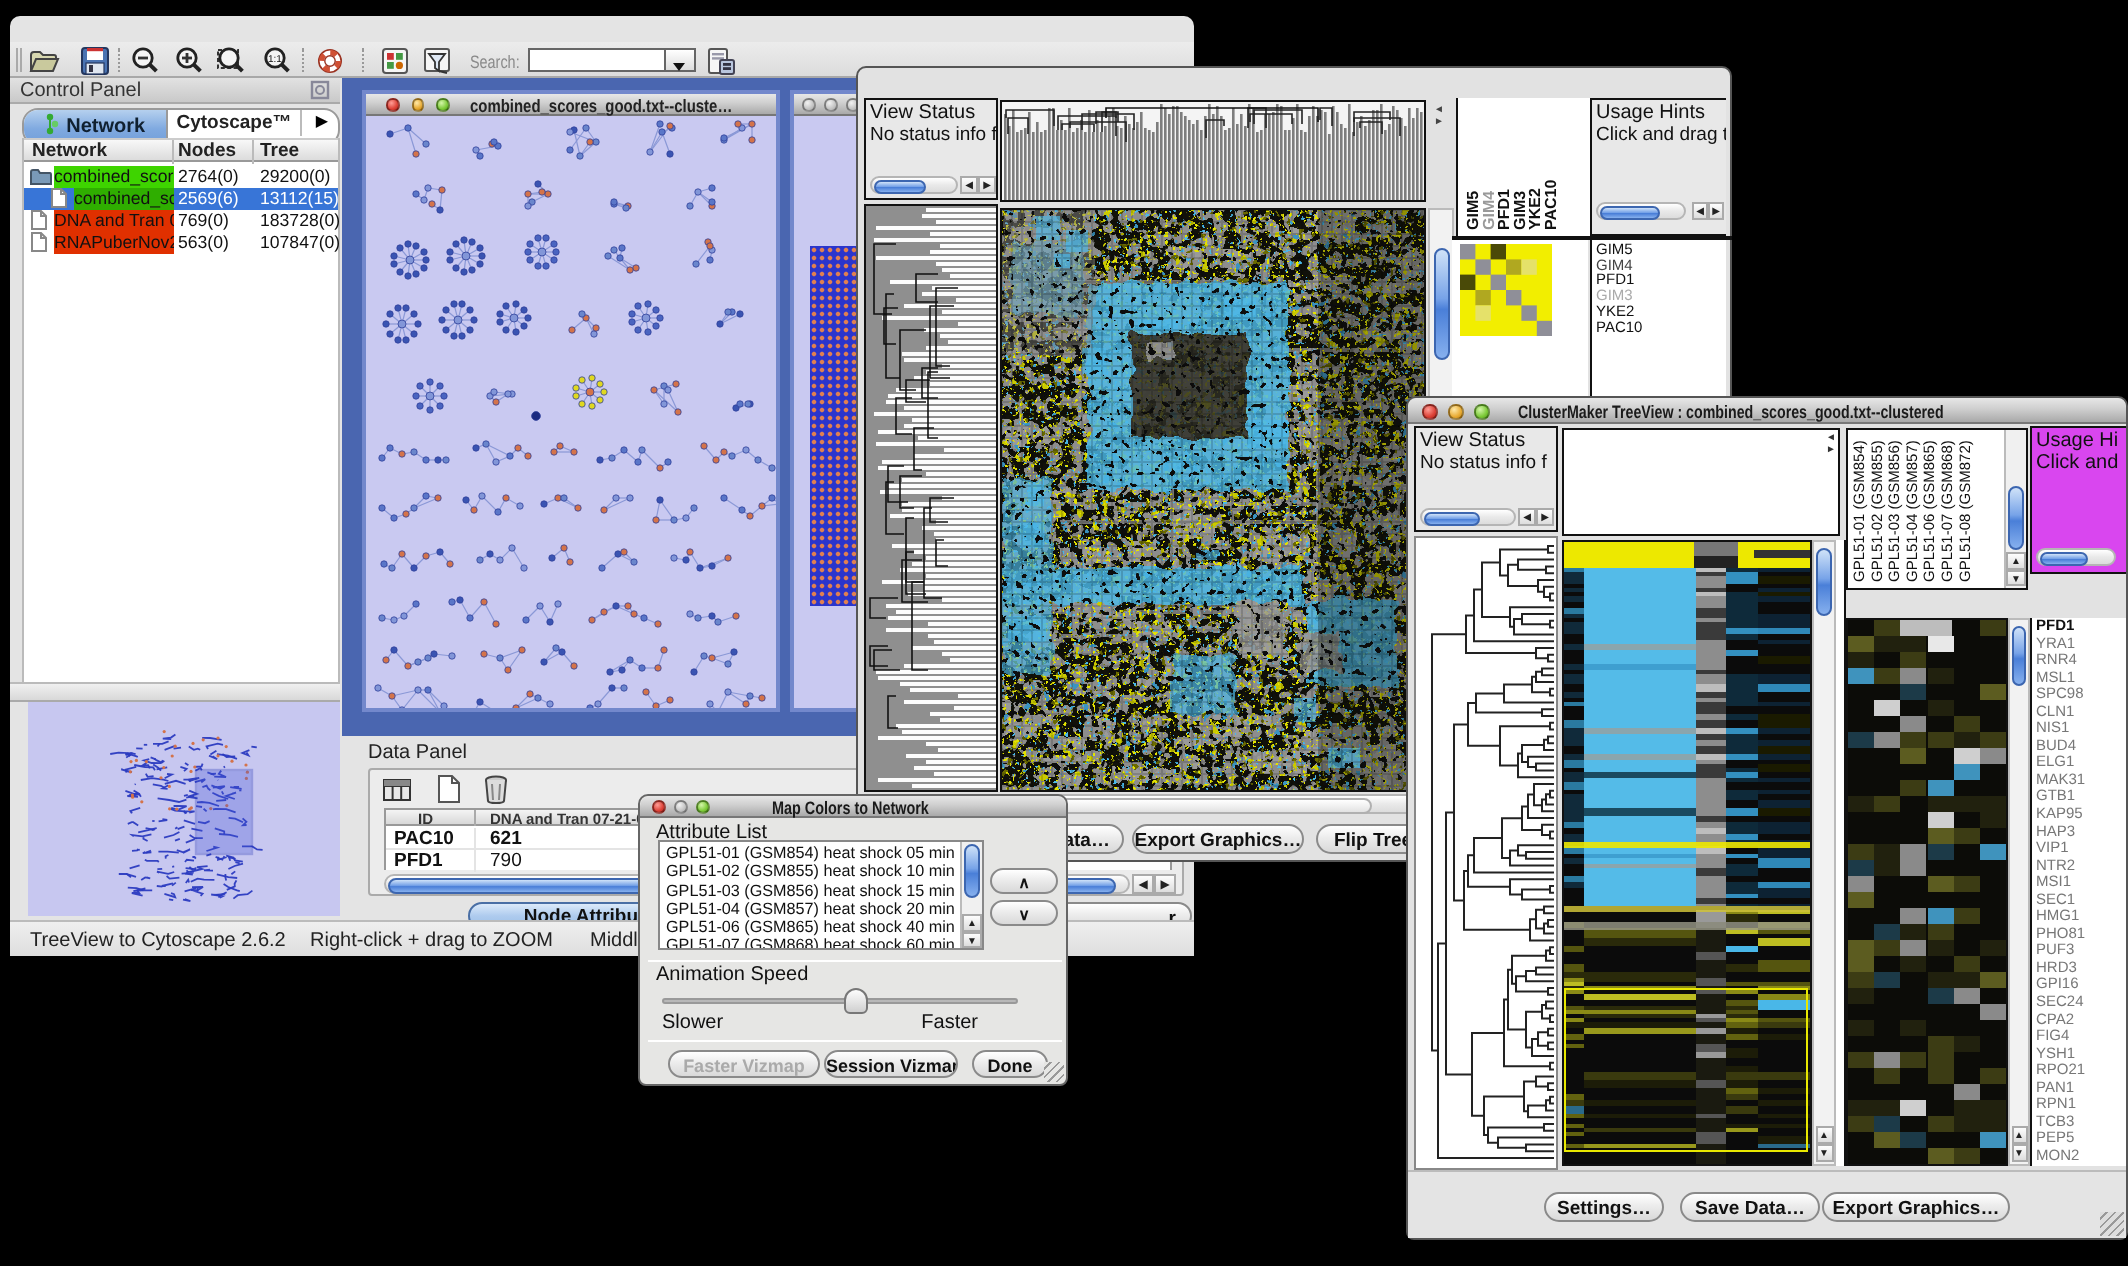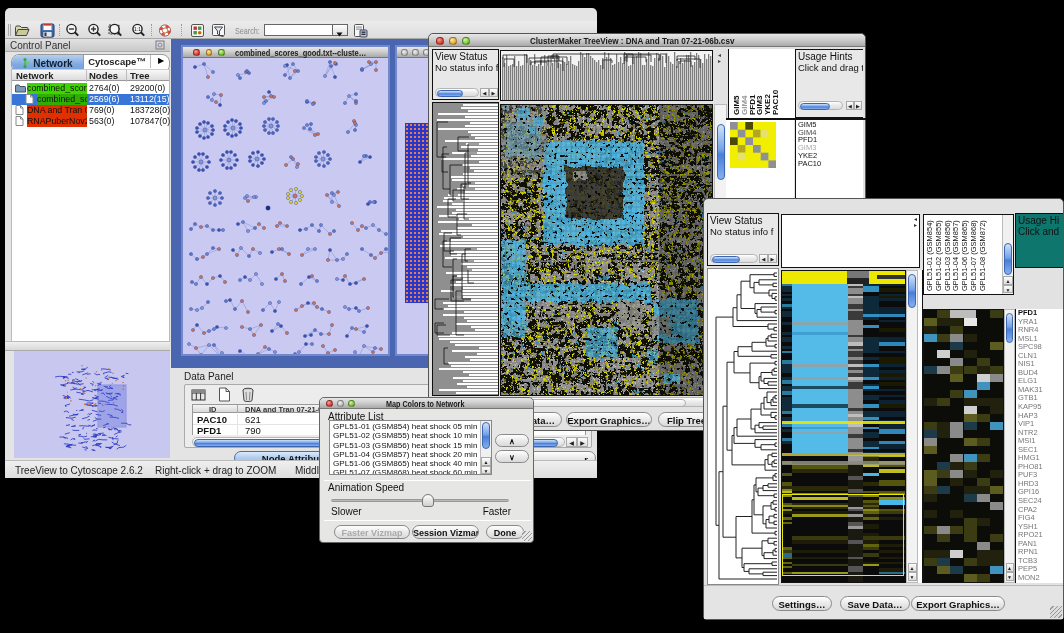--- a/index.html
+++ b/index.html
@@ -1031,21 +1031,21 @@
             <line x1="9" y1="5" x2="8.5" y2="13" stroke="#888"></line>
           </svg></div>
         <div class="abs" style="left:7px;top:19px;width:394px;height:31px;background:#fff;border:1px solid #999;border-bottom:none">
           <div class="abs" style="left:0;top:0;width:392px;height:8px;background:linear-gradient(#f4f4f4,#d8d8d8);border-bottom:1px solid #999;font-size:7.5px;font-weight:bold;color:#333">
             <span style="position:absolute;left:16px;top:0">ID</span>
             <span style="position:absolute;left:52px;top:0">DNA and Tran 07-21-06…</span>
             <i class="abs" style="left:44px;top:0;width:1px;height:8px;background:#aaa"></i>
           </div>
           <div class="abs" style="left:0;top:9px;font-size:9.5px;font-weight:bold;color:#111;width:392px;height:11px;border-bottom:1px solid #e4e4e4">
             <span style="position:absolute;left:4px">PAC10</span>
-            <span style="position:absolute;left:52px;font-weight:normal">621</span>
+            <span style="position:absolute;left:52px;font-weight:bold">621</span>
             <i class="abs" style="left:44px;top:0;width:1px;height:11px;background:#e4e4e4"></i>
           </div>
           <div class="abs" style="left:0;top:20px;font-size:9.5px;font-weight:bold;color:#111;width:392px;height:11px">
             <span style="position:absolute;left:4px">PFD1</span>
             <span style="position:absolute;left:52px;font-weight:normal">790</span>
             <i class="abs" style="left:44px;top:0;width:1px;height:11px;background:#e4e4e4"></i>
           </div>
         </div>
         <div class="sb-track abs" style="left:7px;top:52px;width:373px;height:10px">
           <div class="sb-thumb" style="left:1px;top:0.5px;width:364px;height:8px"></div>
@@ -1059,28 +1059,20 @@
     </div>
     <div class="btn" style="left:229px;top:443px;width:162px;height:14px;background:linear-gradient(#dceafa,#aecbee 50%,#9bbfe8);border-color:#4a6fa5;line-height:13px">Node Attribute Browser</div>
     <div class="abs" style="left:0;top:460px;width:592px;height:10px;background:#e4e4e4"></div>
     <div class="abs" style="left:0;top:452px;width:592px;height:18px;background:linear-gradient(#efefef,#dedede);border-top:1px solid #bbb;font-size:10.5px;color:#222">
       <span style="position:absolute;left:10px;top:4px;font-size:10px">TreeView to Cytoscape 2.6.2</span>
       <span style="position:absolute;left:150px;top:4px;font-size:10px">Right-click + drag  to  ZOOM</span>
       <span style="position:absolute;left:290px;top:4px;font-size:10px">Middle-click + drag  to  PAN</span>
     </div>
   </div>
 <div class="abs" style="left:428px;top:33px;width:438px;height:398px;background:#e2e2e2;border-radius:5px 5px 4px 4px;border:1px solid #555">
-    <div class="tbar abs" style="left:0;top:0;width:436px;height:13px;border-radius:5px 5px 0 0">
-      <span style="position:absolute;left:101px;top:2px;font-size:9px;font-weight:bold;white-space:nowrap;transform:scaleX(0.9);transform-origin:0 0">ClusterMaker TreeView : DNA and Tran 07-21-06b.csv</span>
-      <span class="lights" style="top:3px">
-        <span class="lt r"></span>
-        <span class="lt y"></span>
-        <span class="lt g"></span>
-      </span>
-    </div>
     <div class="panel" style="left:3px;top:15px;width:67px;height:51px;font-size:10px;color:#111;overflow:hidden">
       <div style="position:absolute;left:2px;top:1px">View Status</div>
       <div style="position:absolute;left:2px;top:12px;white-space:nowrap;font-size:9.5px">No status info f</div>
       <div class="sb-track abs" style="left:2px;top:38px;width:44px;height:9px">
         <div class="sb-thumb" style="left:0.5px;top:0.5px;width:26px;height:7px"></div>
       </div>
       <div class="arrbtn" style="left:47px;top:38px;width:9px;height:9px;font-size:5px;line-height:9px">◀</div>
       <div class="arrbtn" style="left:56px;top:38px;width:9px;height:9px;font-size:5px;line-height:9px">▶</div>
     </div>
     <div class="abs" style="left:71px;top:16px;width:213px;height:51px;border:1px solid #111"><svg width="211" height="49" style="">
@@ -1728,20 +1720,28 @@
     </div>
     <div class="sb-track abs" style="left:71px;top:363px;width:213px;height:10px;border-radius:6px">
       <div style="position:absolute;left:3px;top:1px;width:182px;height:8px;border-radius:99px;background:linear-gradient(#fff,#e2e2e2);border:1px solid #b0b0b0"></div>
     </div>
     <div class="btn" style="left:20px;top:378px;width:58px;height:15px">Settings…</div>
     <div class="btn" style="left:64px;top:378px;width:69px;height:15px">Save Data…</div>
     <div class="btn" style="left:137px;top:378px;width:86px;height:15px">Export Graphics…</div>
     <div class="btn" style="left:229px;top:378px;width:76px;height:15px">Flip Tree N…</div>
   </div>
 <div class="abs" style="left:703px;top:198px;width:361px;height:422px;background:#e2e2e2;border-radius:5px 5px 4px 4px;border:1px solid #555">
+    <div class="tbar abs" style="left:0;top:0;width:359px;height:13px;border-radius:5px 5px 0 0">
+      <span style="position:absolute;left:55px;top:2px;font-size:9px;font-weight:bold;white-space:nowrap;transform:scaleX(0.79);transform-origin:0 0">ClusterMaker TreeView : combined_scores_good.txt--clustered</span>
+      <span class="lights" style="top:3px">
+        <span class="lt r"></span>
+        <span class="lt y"></span>
+        <span class="lt g"></span>
+      </span>
+    </div>
     <div class="panel" style="left:3px;top:14px;width:72px;height:53px;font-size:10px;color:#111;overflow:hidden">
       <div style="position:absolute;left:2px;top:1px">View Status</div>
       <div style="position:absolute;left:2px;top:12px;white-space:nowrap;font-size:9.5px">No status info f</div>
       <div class="sb-track abs" style="left:2px;top:40px;width:48px;height:9px">
         <div class="sb-thumb" style="left:0.5px;top:0.5px;width:28px;height:7px"></div>
       </div>
       <div class="arrbtn" style="left:51px;top:40px;width:9px;height:9px;font-size:5px;line-height:9px">◀</div>
       <div class="arrbtn" style="left:60px;top:40px;width:9px;height:9px;font-size:5px;line-height:9px">▶</div>
     </div>
     <div class="abs" style="left:77px;top:15px;width:139px;height:54px;background:#fff;border:1px solid #111">
@@ -1754,21 +1754,21 @@
         <text transform="translate(25.6,76) rotate(-90)" font-size="7.5" font-family="Liberation Sans" fill="#111">GPL51-03 (GSM856)</text>
         <text transform="translate(34.400000000000006,76) rotate(-90)" font-size="7.5" font-family="Liberation Sans" fill="#111">GPL51-04 (GSM857)</text>
         <text transform="translate(43.2,76) rotate(-90)" font-size="7.5" font-family="Liberation Sans" fill="#111">GPL51-06 (GSM865)</text>
         <text transform="translate(52.0,76) rotate(-90)" font-size="7.5" font-family="Liberation Sans" fill="#111">GPL51-07 (GSM868)</text>
         <text transform="translate(60.800000000000004,76) rotate(-90)" font-size="7.5" font-family="Liberation Sans" fill="#111">GPL51-08 (GSM872)</text>
       </svg><div class="abs" style="left:78px;top:0;width:11px;height:79px;background:#f0f0f0;border-left:1px solid #bbb">
         <div class="sb-thumb" style="left:1px;top:28px;width:8px;height:32px"></div>
         <div class="arrbtn" style="left:0px;top:61px;width:10px;height:9px;font-size:5px;line-height:9px">▲</div>
         <div class="arrbtn" style="left:0px;top:70px;width:10px;height:8px;font-size:5px;line-height:8px">▼</div>
       </div></div>
-    <div class="abs" style="left:311px;top:14px;width:48px;height:55px;background:#0f766e;border:1px solid #111;border-right:none;font-size:10px;color:#111;overflow:hidden">
+    <div class="abs" style="left:311px;top:14px;width:48px;height:74px;background:#d946ef;border:1px solid #111;border-right:none;font-size:10px;color:#111;overflow:hidden">
       <div style="position:absolute;left:2px;top:1px;white-space:nowrap">Usage Hi</div>
       <div style="position:absolute;left:2px;top:12px;white-space:nowrap">Click and</div>
       <div class="sb-track abs" style="left:2px;top:60px;width:40px;height:9px">
         <div class="sb-thumb" style="left:0.5px;top:0.5px;width:24px;height:7px"></div>
       </div>
     </div>
     <div class="abs" style="left:3px;top:69px;width:72px;height:317px;border:1px solid #888"><svg width="70" height="315" style="">
         <rect width="70" height="315" fill="#ffffff"></rect>
         <path d="M69 272.6 H66 V276.0 H69M69 157.0 H55 V160.4 H69M69 293.0 H64 V296.4 H69M69 14.2 H65 V17.6 H69M69 112.8 H60 V116.2 H69M69 27.8 H67 V31.2 H69M69 58.4 H66 V61.8 H69M69 225.0 H66 V228.4 H69M69 184.2 H64 V187.6 H69M69 55.0 H60 V60.1 H66M69 126.4 H67 V129.8 H69M69 109.4 H56 V114.5 H60M69 146.8 H67 V150.2 H69M69 204.6 H67 V208.0 H69M69 41.4 H67 V44.8 H69M69 238.6 H67 V242.0 H69M69 75.4 H67 V78.8 H69M69 4.0 H66 V7.4 H69M67 128.1 H65 V133.2 H69M69 99.2 H66 V102.6 H69M69 191.0 H66 V194.4 H69M65 130.7 H63 V136.6 H69M69 123.0 H59 V133.6 H63M66 192.7 H64 V197.8 H69M69 231.8 H65 V235.2 H69M66 100.9 H64 V106.0 H69M69 174.0 H67 V177.4 H69M64 103.5 H53 V112.0 H56M69 269.2 H60 V274.3 H66M67 206.3 H65 V211.4 H69M69 214.8 H60 V218.2 H69M69 252.2 H66 V255.6 H69M69 24.4 H64 V29.5 H67M59 128.3 H56 V140.0 H69M67 175.7 H53 V180.8 H69M53 107.7 H51 V119.6 H69M64 185.9 H60 V195.3 H64M69 279.4 H67 V282.8 H69M69 21.0 H61 V26.9 H64M69 10.8 H51 V15.9 H65M69 153.6 H51 V158.7 H55M51 13.4 H46 V24.0 H61M60 190.6 H57 V201.2 H69M69 170.6 H47 V178.3 H53M66 5.7 H42 V18.7 H46M69 38.0 H53 V43.1 H67M69 85.6 H63 V89.0 H69M69 92.4 H67 V95.8 H69M69 143.4 H63 V148.5 H67M60 216.5 H55 V221.6 H69M55 219.1 H50 V226.7 H66M51 156.2 H47 V163.8 H69M69 65.2 H63 V68.6 H69M69 245.4 H66 V248.8 H69M53 40.5 H49 V48.2 H69M63 66.9 H60 V72.0 H69M66 247.1 H61 V253.9 H66M69 262.4 H67 V265.8 H69M61 250.5 H58 V259.0 H69M69 303.2 H55 V306.6 H69M65 208.9 H48 V222.9 H50M67 94.1 H42 V113.7 H51M56 134.2 H53 V146.0 H63M60 69.4 H58 V77.1 H67M67 281.1 H65 V286.2 H69M69 299.8 H41 V304.9 H55M53 140.1 H43 V160.0 H47M58 73.3 H44 V82.2 H69M69 34.6 H47 V44.4 H49M64 294.7 H36 V302.4 H41M65 233.5 H63 V240.3 H67M43 150.0 H29 V167.2 H69M63 236.9 H55 V254.8 H58M65 283.7 H56 V289.6 H69M60 271.8 H54 V286.6 H56M42 12.2 H33 V39.5 H47M33 25.8 H29 V51.6 H69M29 158.6 H26 V174.4 H47M44 77.7 H30 V87.3 H63M54 279.2 H34 V298.5 H36M48 215.9 H46 V245.8 H55M30 82.5 H26 V103.9 H42M46 230.8 H44 V264.1 H67M29 38.7 H25 V57.5 H60M26 166.5 H24 V195.9 H57M44 247.5 H28 V288.9 H34M26 93.2 H19 V181.2 H24M19 137.2 H15 V268.2 H28M15 202.7 H11 V310.0 H69M25 48.1 H8 V256.3 H11" stroke="#222" fill="none" stroke-width="1"></path>
       </svg></div>
@@ -2369,18 +2369,18 @@
         <div class="arrbtn" style="left:0px;top:45px;width:10px;height:8px;font-size:5px;line-height:8px">▼</div>
       </div>
     </div>
     <div class="btn" style="left:175px;top:36px;width:34px;height:13px;font-size:8px;line-height:13px">∧</div>
     <div class="btn" style="left:175px;top:52px;width:34px;height:13px;font-size:8px;line-height:13px">∨</div>
     <div class="abs" style="left:4px;top:82px;width:207px;height:1px;background:#c6c6c6;border-bottom:1px solid #fff"></div>
     <div class="abs" style="left:8px;top:84px;font-size:10px;color:#111">Animation Speed</div>
     <div class="abs" style="left:11px;top:101px;width:178px;height:3px;background:#b8b8b8;border-radius:2px;border:1px solid #999"></div>
     <div class="abs" style="left:102px;top:96px;width:12px;height:13px;background:linear-gradient(#fdfdfd,#d0d0d0);border:1px solid #777;border-radius:6px 6px 3px 3px"></div>
     <div class="abs" style="left:11px;top:108px;font-size:10px;color:#111">Slower</div>
-    <div class="abs" style="right:22px;top:108px;font-size:10px;color:#111">Faster</div>
+    <div class="abs" style="right:44px;top:108px;font-size:10px;color:#111">Faster</div>
     <div class="abs" style="left:4px;top:122px;width:207px;height:1px;background:#c6c6c6;border-bottom:1px solid #fff"></div>
     <div class="btn" style="left:14px;top:127px;width:76px;height:14px;color:#aaa;font-size:9px">Faster Vizmap</div>
     <div class="btn" style="left:92px;top:127px;width:67px;height:14px;font-size:9px">Session Vizmap</div>
     <div class="btn" style="left:166px;top:127px;width:38px;height:14px;font-size:9px">Done</div>
     <div class="abs" style="right:1px;bottom:1px;width:10px;height:10px;background:repeating-linear-gradient(135deg,#e6e6e4 0 2px,#999 2px 3px)"></div>
   </div>
 </body></html>

